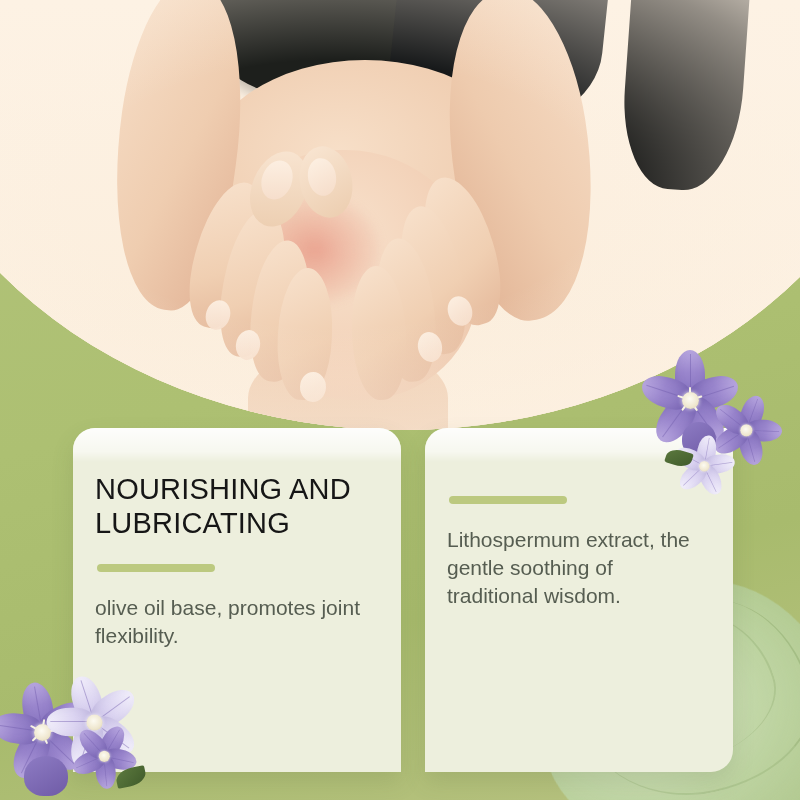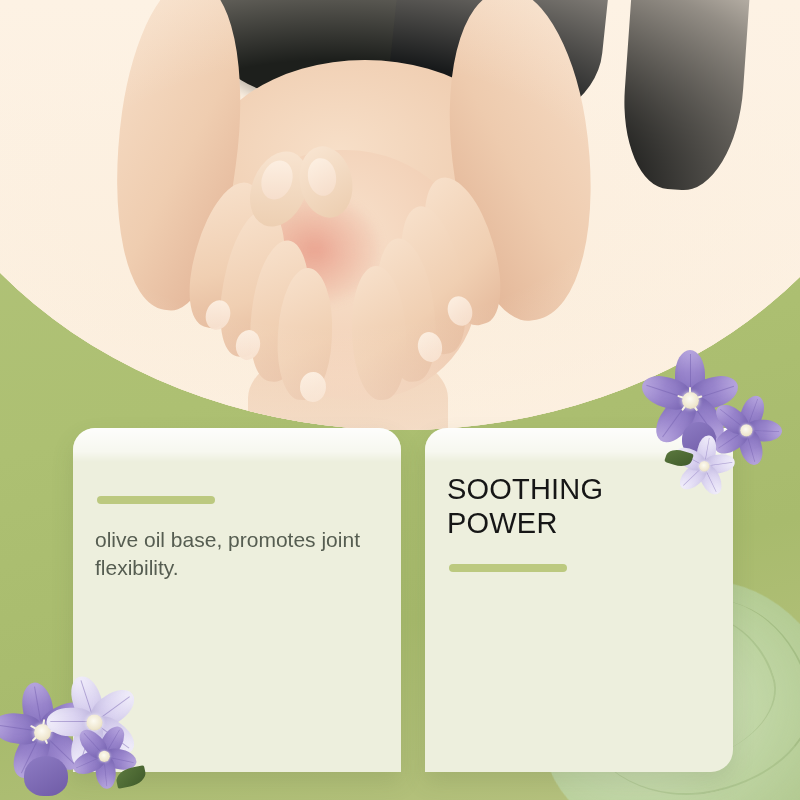--- a/index.html
+++ b/index.html
@@ -305,31 +305,32 @@
 
   <div class="leaf"></div>
   <div class="leaf-vein"></div>
   <div class="leaf-vein2"></div>
 
   <div class="cards">
 
     <div class="card left">
       <div class="card-wash"></div>
       <div class="card-inner">
+        <div class="card-title">NOURISHING AND
+LUBRICATING</div>
         <div class="card-rule"></div>
         <div class="card-body">olive oil base, promotes joint flexibility.</div>
       </div>
     </div>
 
     <div class="card right">
       <div class="card-wash"></div>
       <div class="card-inner">
-        <div class="card-title">SOOTHING
-POWER</div>
         <div class="card-rule"></div>
+        <div class="card-body">Lithospermum extract, the gentle soothing of traditional wisdom.</div>
       </div>
     </div>
   </div>
 
   <div class="flower-group fl-tr">
     <div class="bloom b1">
       <div class="petal" style="transform:rotate(0deg)"></div>
       <div class="petal" style="transform:rotate(72deg)"></div>
       <div class="petal" style="transform:rotate(144deg)"></div>
       <div class="petal" style="transform:rotate(216deg)"></div>

